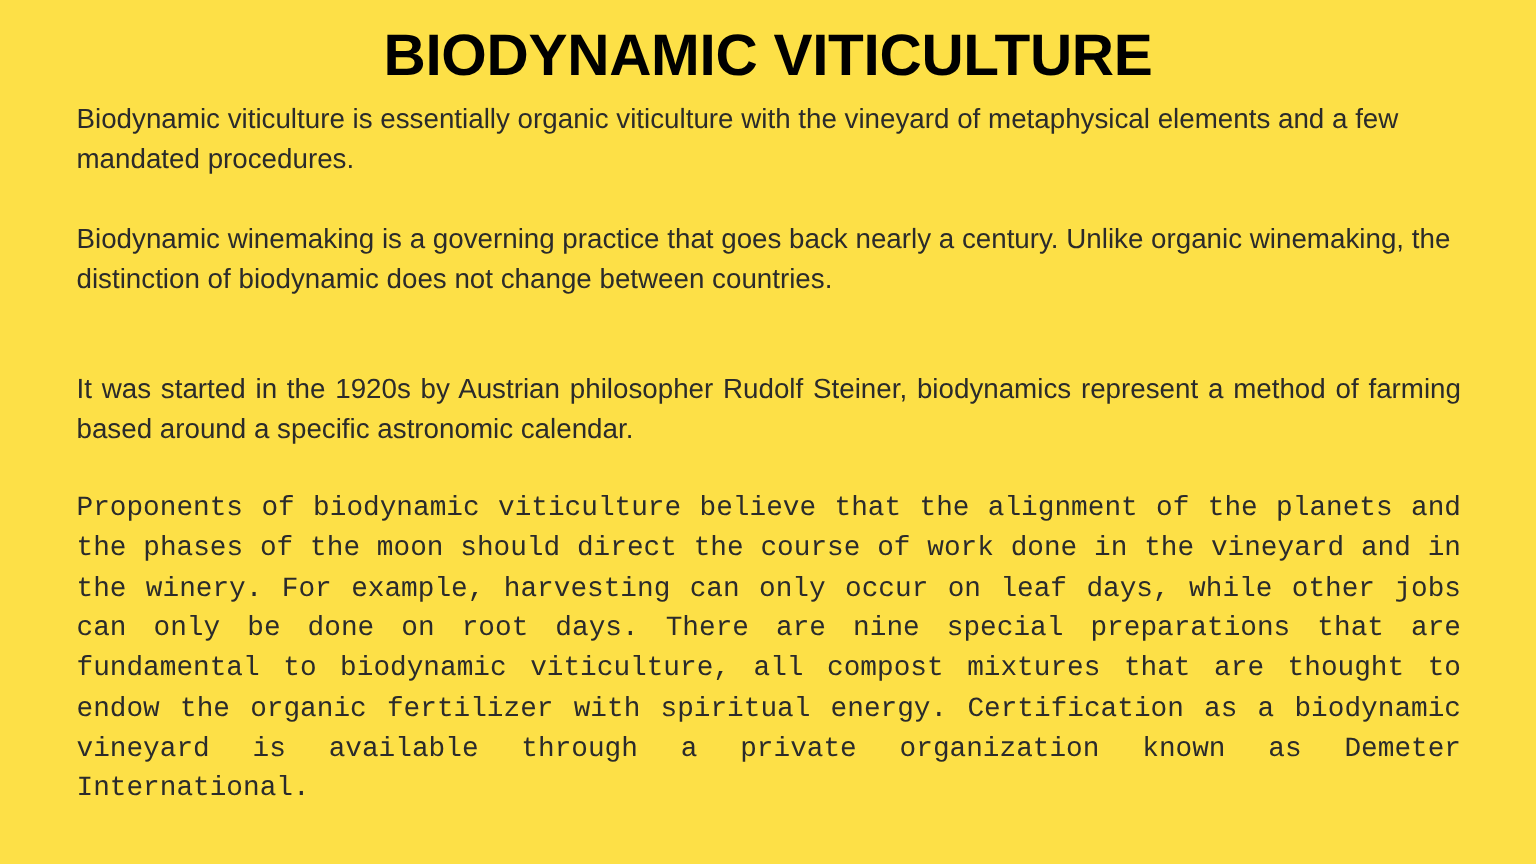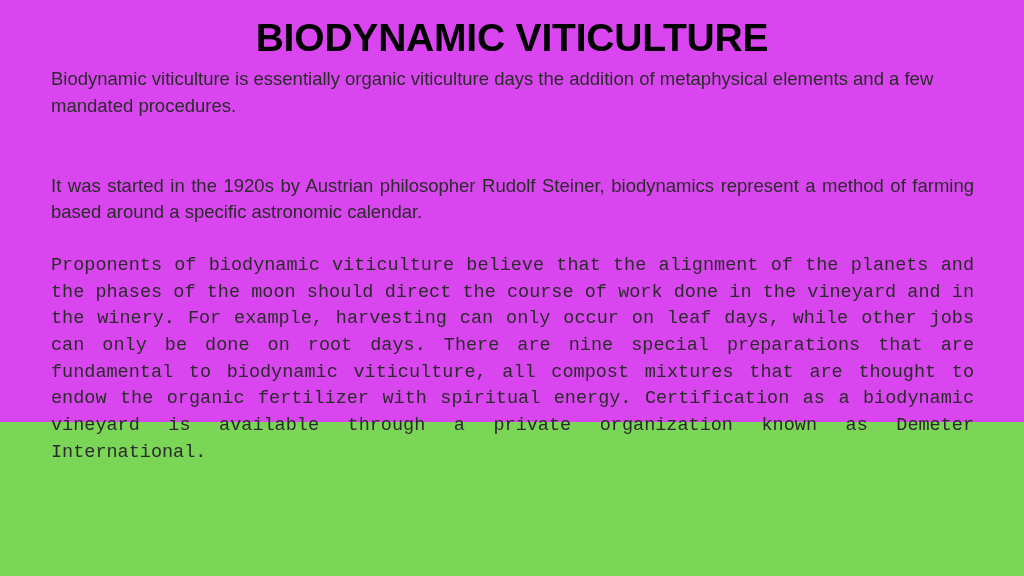--- a/index.html
+++ b/index.html
@@ -9,22 +9,22 @@
   body {
     width: 1024px;
     height: 576px;
     overflow: hidden;
     background: #7bd657;
     font-family: "Liberation Sans", sans-serif;
   }
   .slide {
     position: relative;
     width: 1024px;
-    height: 422px;
-    background: #d946ef;
+    height: 576px;
+    background: #fde047;
     box-sizing: border-box;
   }
   .slide-title {
     position: absolute;
     left: 0;
     top: 16px;
     width: 1024px;
     text-align: center;
     font-family: "Liberation Sans", sans-serif;
     font-size: 39px;
@@ -45,43 +45,45 @@
     color: #2b2b2b;
     font-family: "Liberation Sans", sans-serif;
     font-size: 18.5px;
     line-height: 26.7px;
     text-align: left;
     word-spacing: 0px;
   }
   .para.justified {
     text-align: justify;
     text-justify: inter-word;
+    margin-top: 20px;
   }
   .para.justified-last {
     text-align: justify;
     text-justify: inter-word;
     font-family: Liberation Mono, monospace;
   }
   .spacer {
     height: 26.7px;
   }
 </style>
 </head>
 <body>
 
 <div class="slide">
 
   <div class="slide-title">BIODYNAMIC VITICULTURE</div>
 
   <div class="body-block">
 
-    <p class="para">Biodynamic viticulture is essentially organic viticulture days the addition of metaphysical elements and a few mandated procedures.</p>
+    <p class="para">Biodynamic viticulture is essentially organic viticulture with the vineyard of metaphysical elements and a few mandated procedures.</p>
 
     <div class="spacer"></div>
 
+    <p class="para">Biodynamic winemaking is a governing practice that goes back nearly a century. Unlike organic winemaking, the distinction of biodynamic does not change between countries.</p>
 
     <div class="spacer"></div>
 
     <p class="para justified">It was started in the 1920s by Austrian philosopher Rudolf Steiner, biodynamics represent a method of farming based around a specific astronomic calendar.</p>
 
 
     <div class="spacer"></div>
 
     <p class="para justified-last">Proponents of biodynamic viticulture believe that the alignment of the planets and the phases of the moon should direct the course of work done in the vineyard and in the winery. For example, harvesting can only occur on leaf days, while other jobs can only be done on root days. There are nine special preparations that are fundamental to biodynamic viticulture, all compost mixtures that are thought to endow the organic fertilizer with spiritual energy. Certification as a biodynamic vineyard is available through a private organization known as Demeter International.</p>
 

